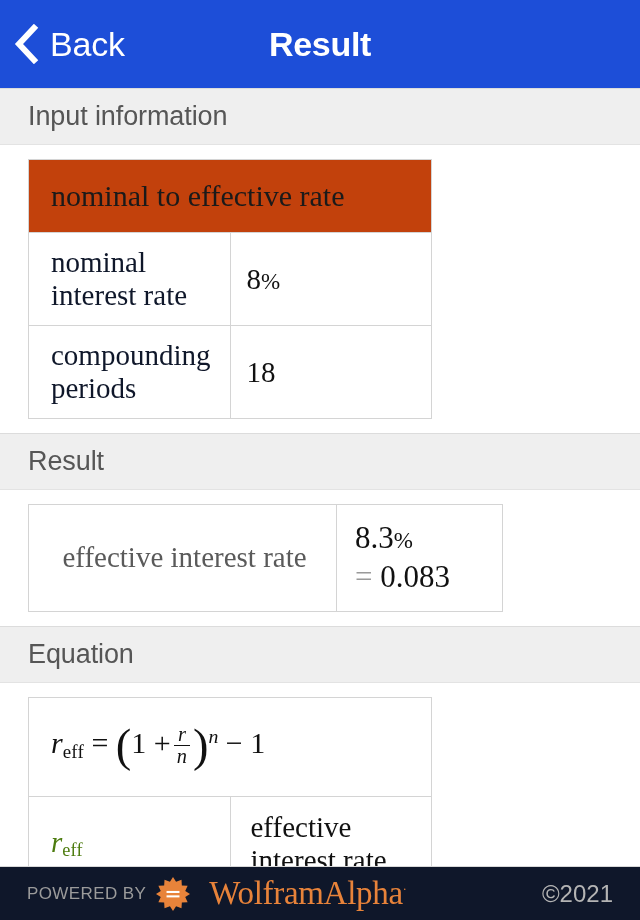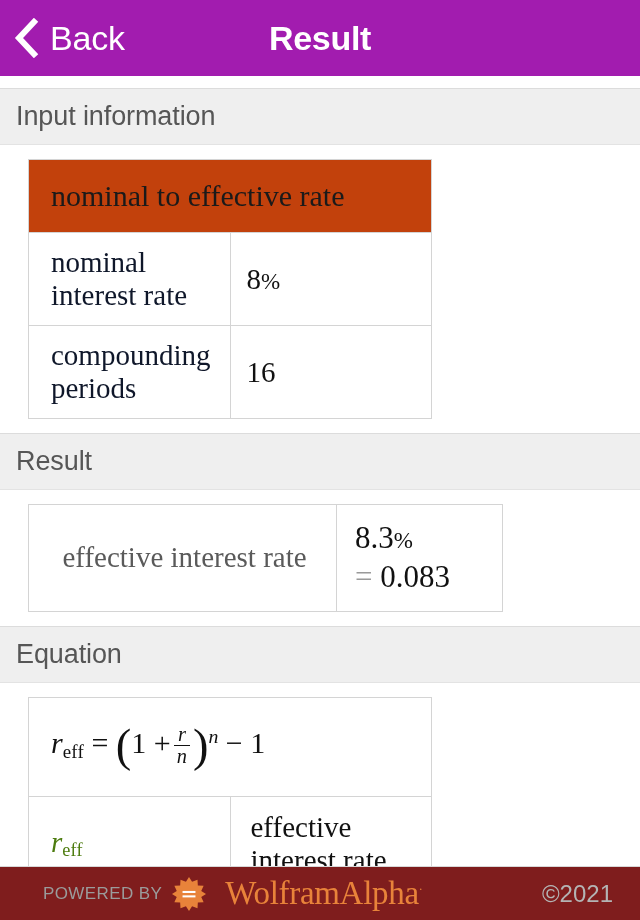--- a/index.html
+++ b/index.html
@@ -20,22 +20,22 @@
     width: 640px;
     height: 920px;
     overflow: hidden;
   }
 
   
   .navbar {
     position: absolute;
     top: 0; left: 0;
     width: 640px;
-    height: 76px;
-    background: #a21caf;
+    height: 88px;
+    background: #1d4ed8;
     display: flex;
     align-items: center;
   }
   .back-button {
     display: flex;
     align-items: center;
     margin-left: 14px;
     cursor: pointer;
     user-select: none;
   }
@@ -83,21 +83,21 @@
     border-top: 1px solid #DCDCDC;
     border-bottom: 1px solid #E3E3E3;
     height: 57px;
     display: flex;
     align-items: center;
     box-sizing: border-box;
   }
   .section-band .section-title {
     font-size: 27px;
     color: #565656;
-    padding-left: 16px;
+    padding-left: 28px;
     font-family: "Liberation Sans", sans-serif;
     letter-spacing: -0.1px;
   }
 
   
   .pod {
     padding: 14px 0 14px 28px;
   }
   .pod-table {
     border-collapse: collapse;
@@ -221,26 +221,25 @@
     font-style: normal;
   }
 
   
   .footer {
     position: absolute;
     left: 0;
     top: 866px;
     width: 640px;
     height: 54px;
-    background: #7f1d1d;
+    background: #0f172a;
     border-top: 1px solid #D8D8D8;
     display: flex;
     align-items: center;
     box-sizing: border-box;
-    padding-left: 16px;
   }
   .powered-by {
     color: #9B9B9B;
     font-size: 17px;
     letter-spacing: 0.4px;
     margin-left: 27px;
     font-family: "Liberation Sans", sans-serif;
   }
   .wolfram-logo {
     width: 34px;
@@ -294,21 +293,21 @@
         <tbody>
             <tr>
           <td class="head-cell" colspan="2">nominal to effective rate</td>
         </tr>
         <tr>
           <td class="label-cell">nominal interest rate</td>
           <td class="value-cell"><span>8</span><span class="pct">%</span></td>
         </tr>
         <tr>
           <td class="label-cell">compounding periods</td>
-          <td class="value-cell">16</td>
+          <td class="value-cell">18</td>
         </tr>
       </tbody>
         </table>
     </div>
 
     <div class="section-band">
       <span class="section-title">Result</span>
     </div>
     <div class="pod result-pod">
       <table class="pod-table">

